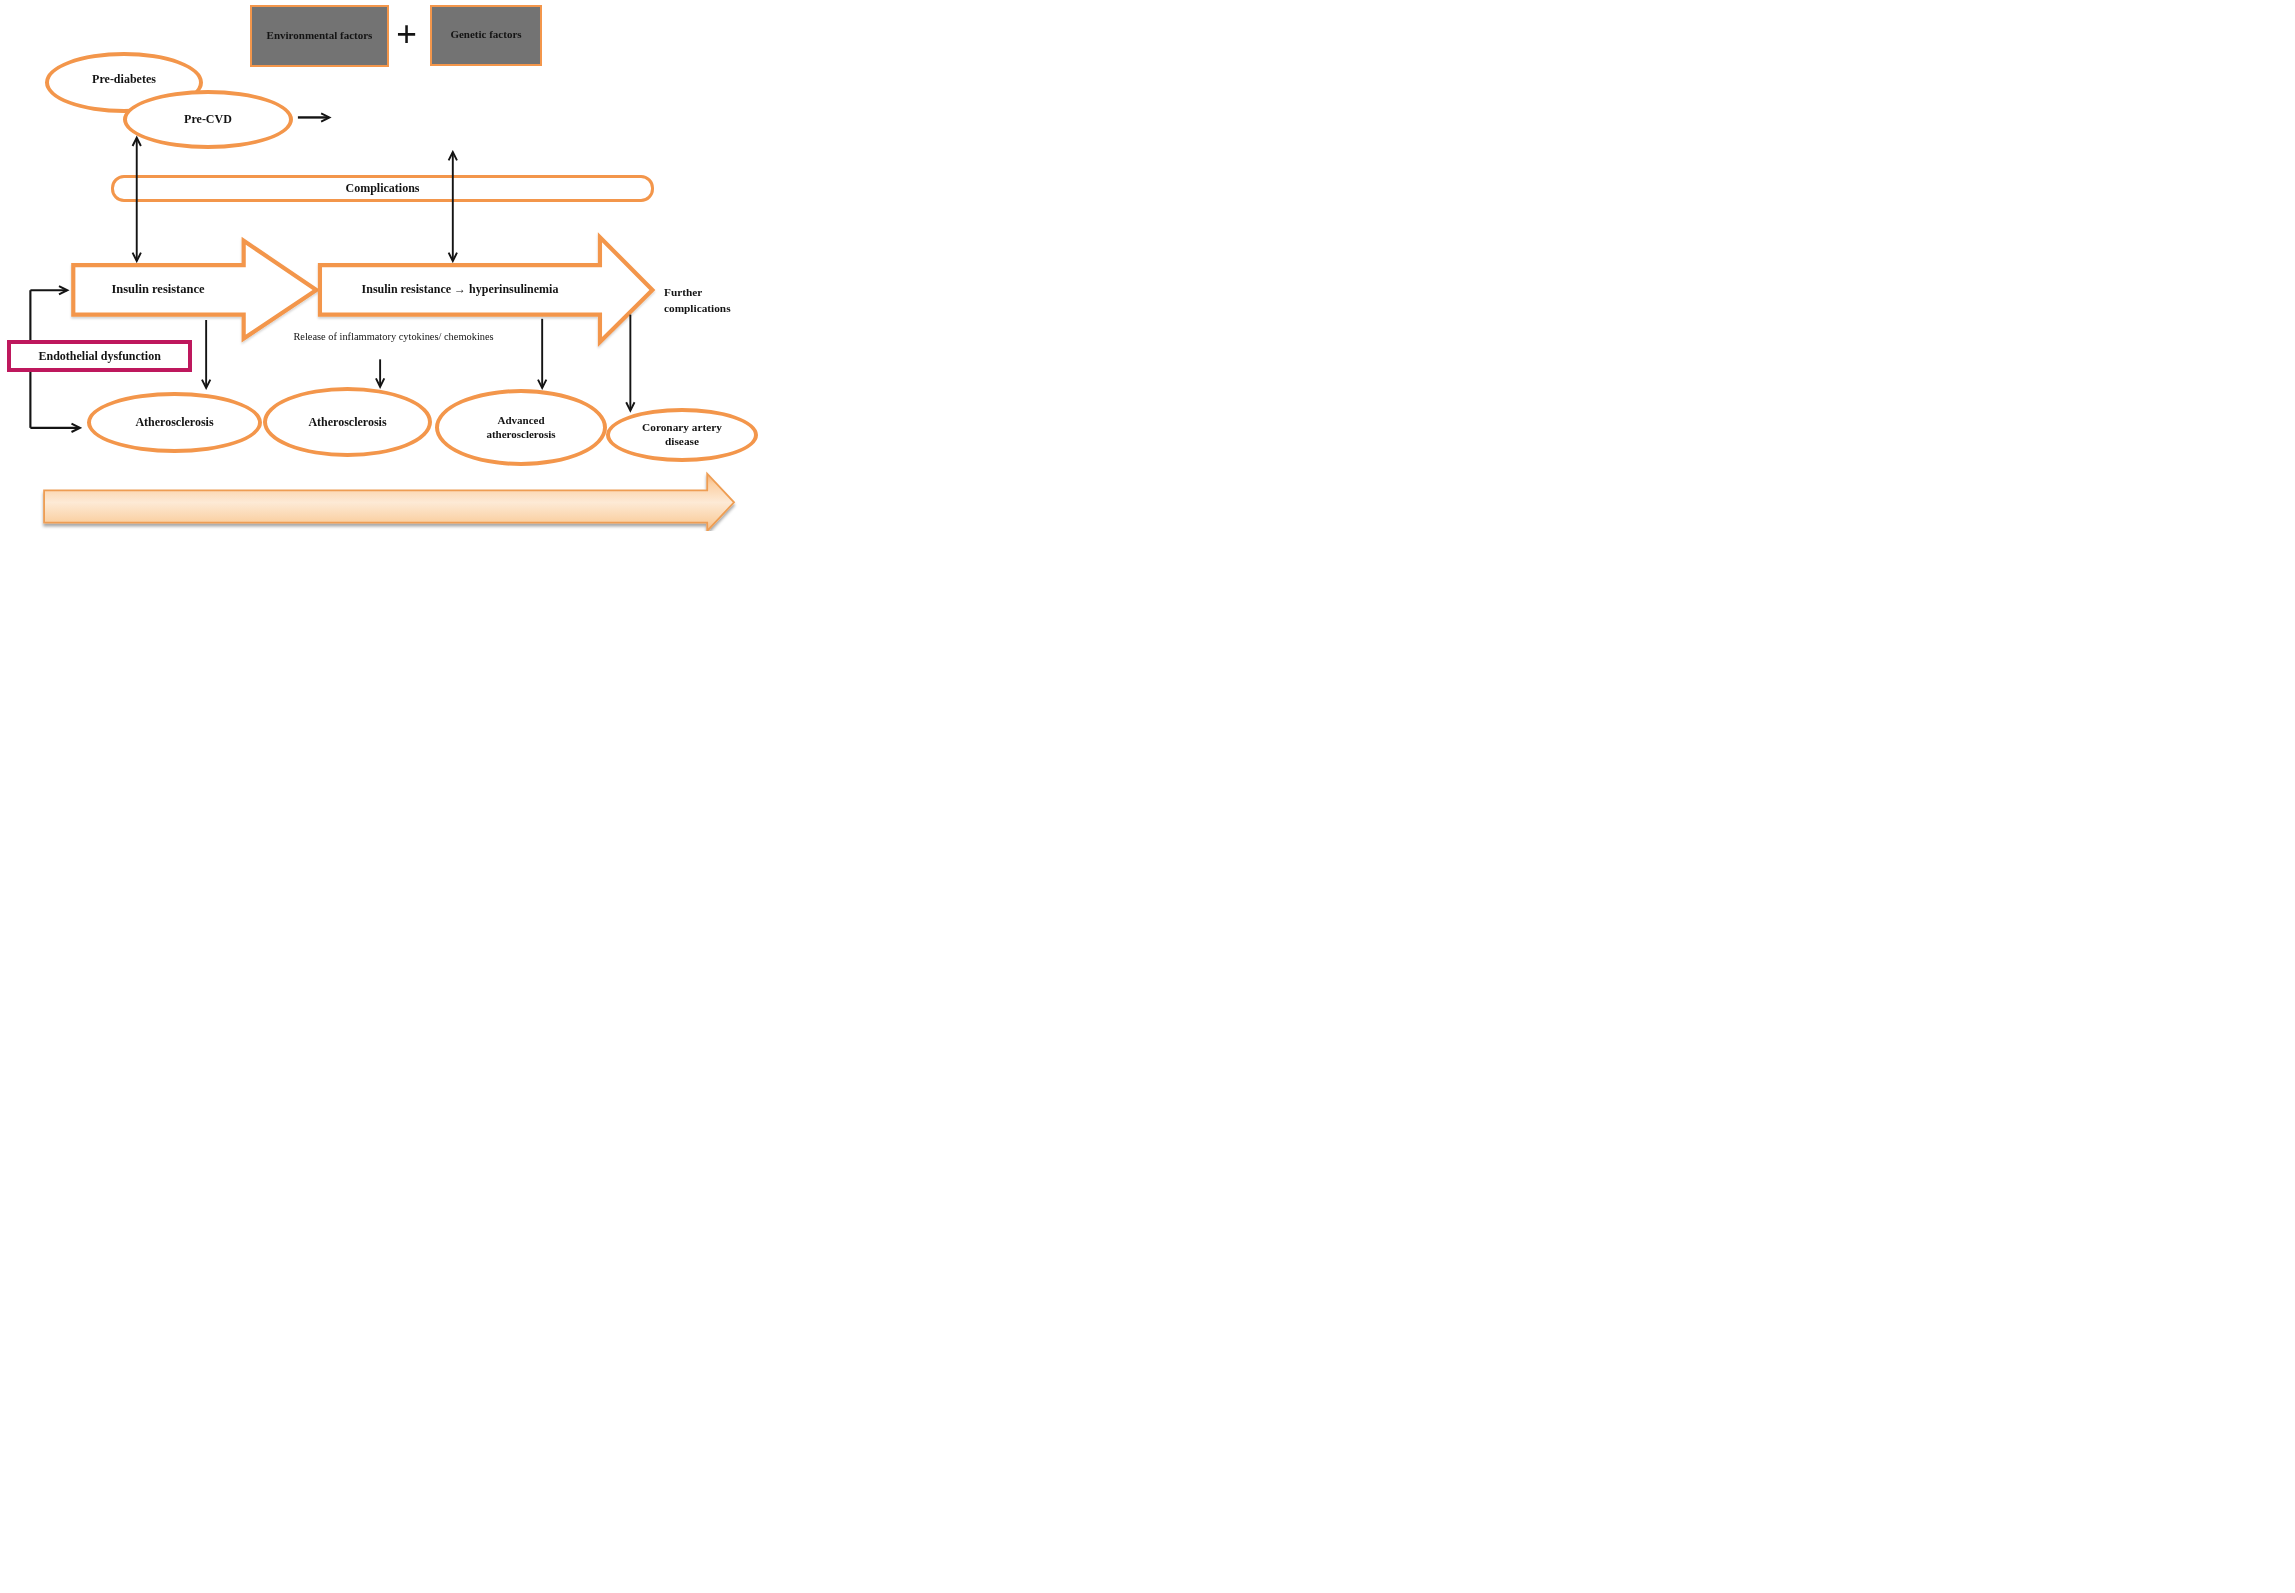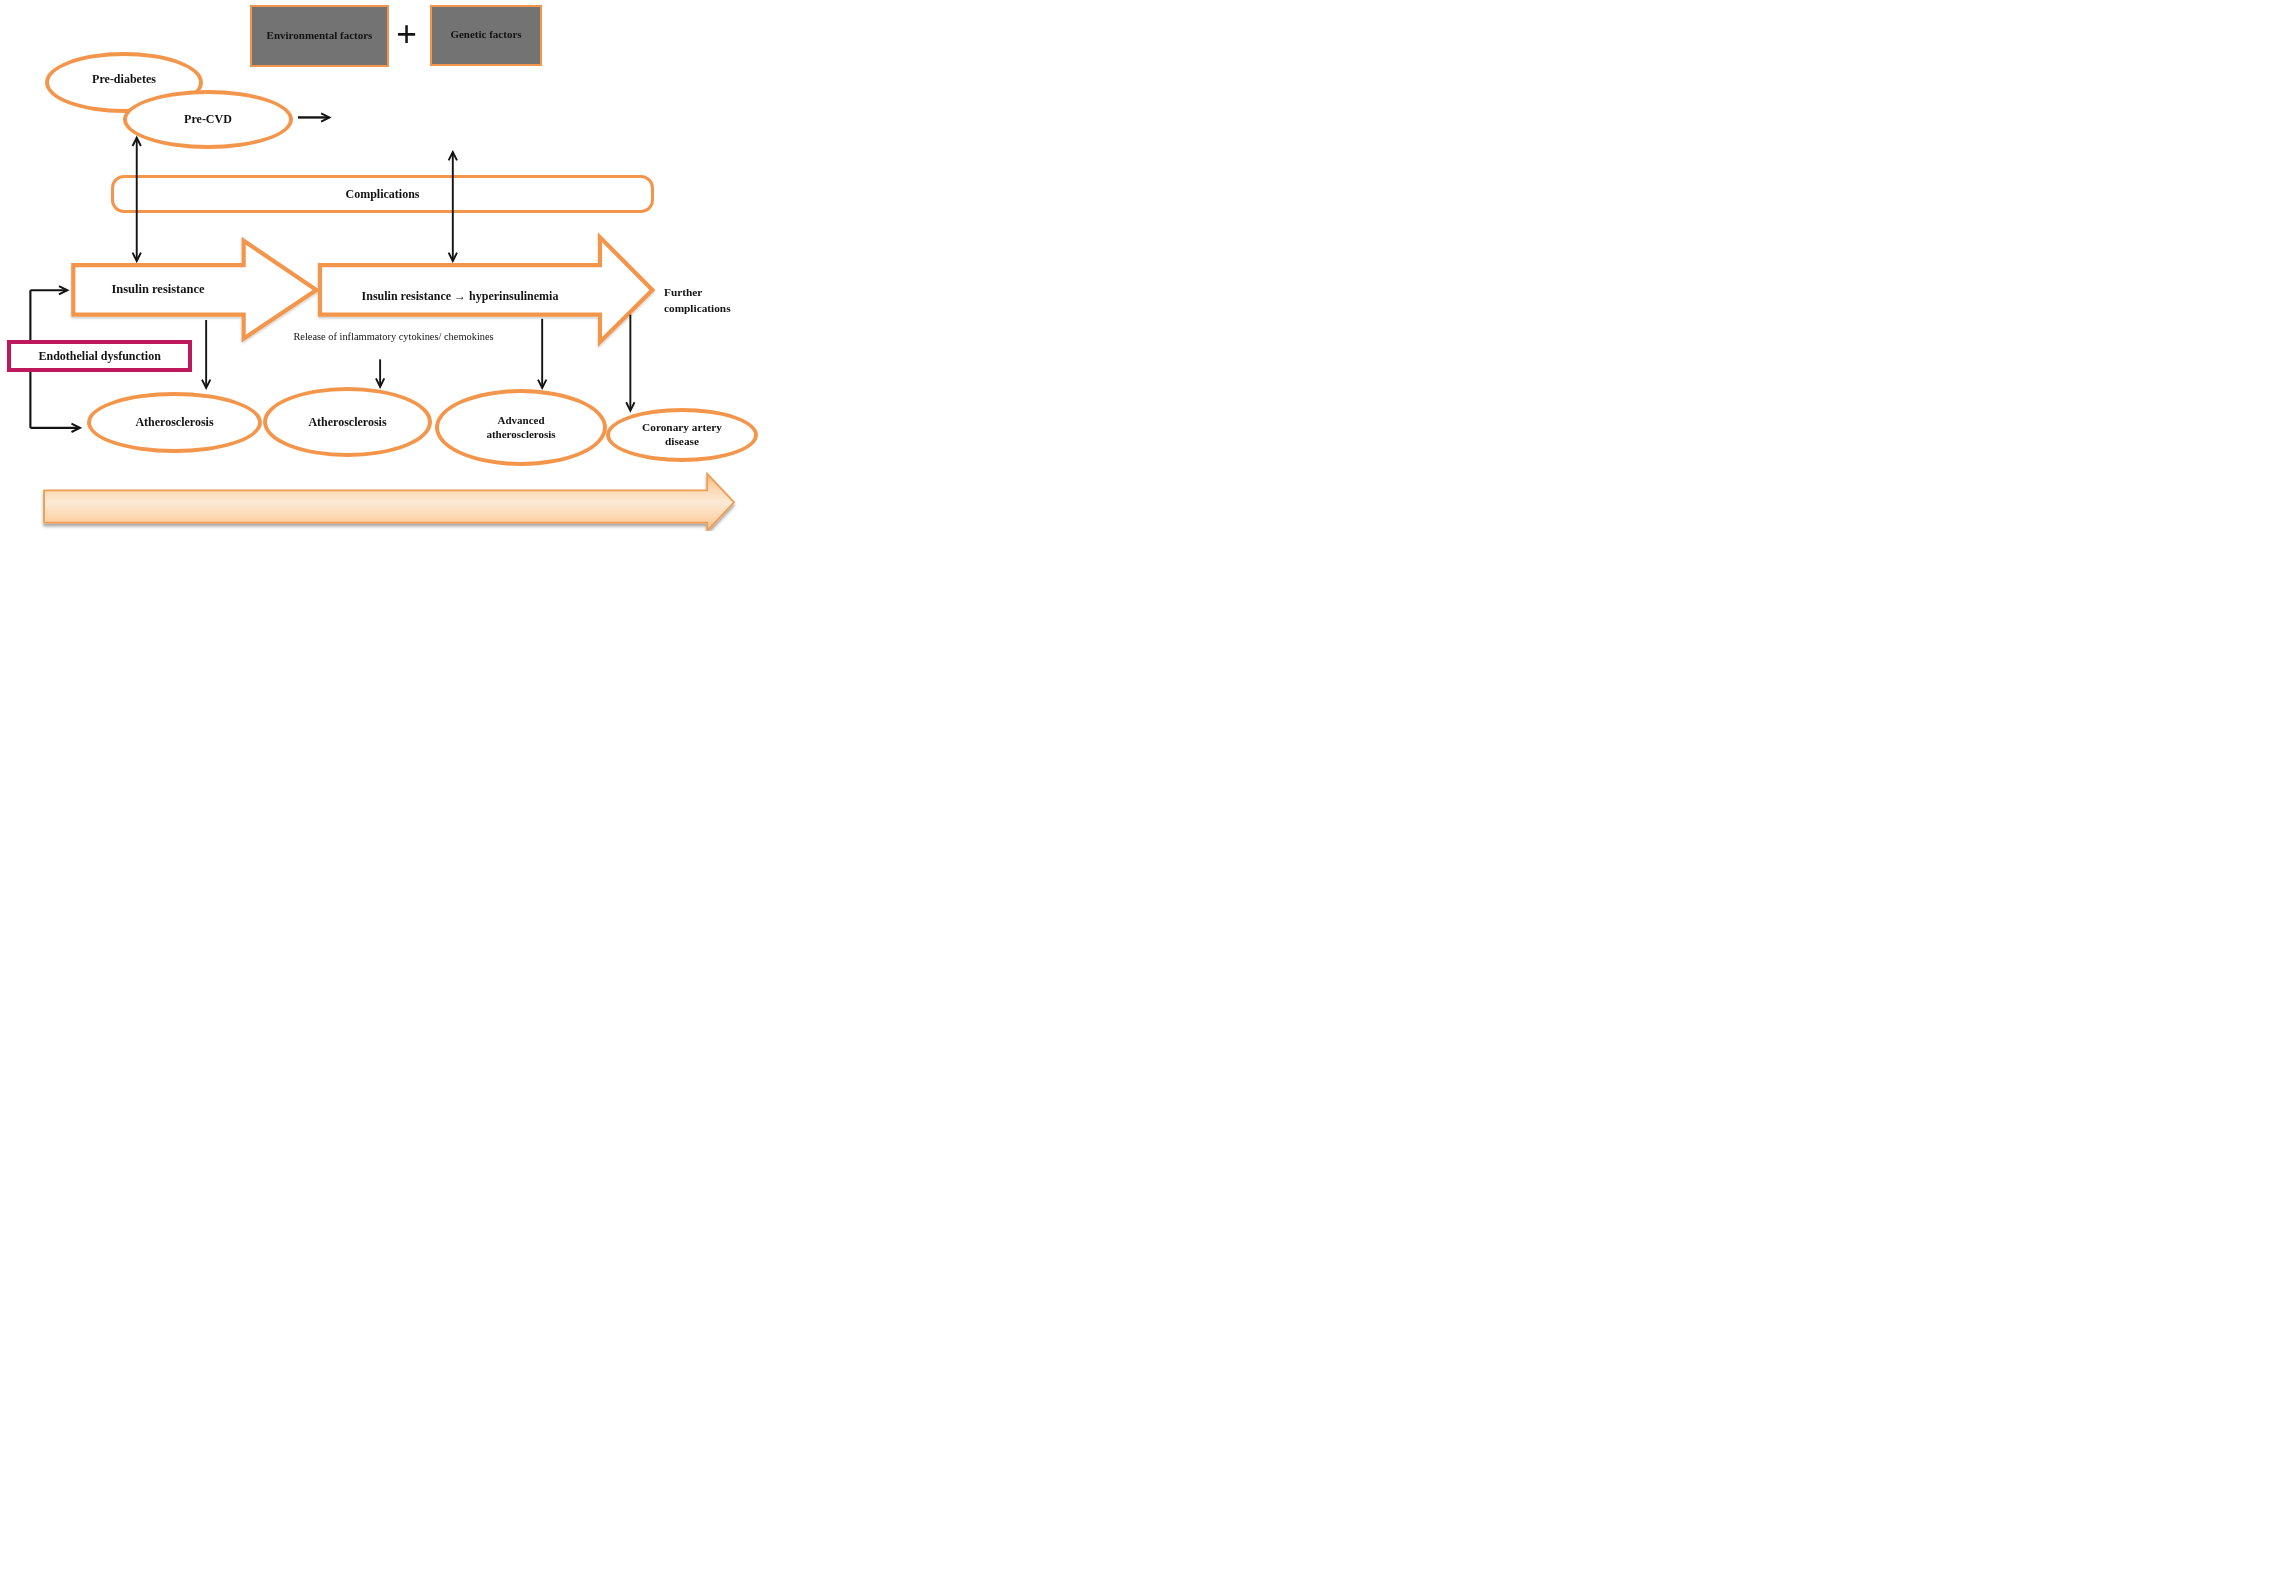--- a/index.html
+++ b/index.html
@@ -74,21 +74,21 @@
       <span>Genetic factors</span>
     </div>
 
     <div class="abs ellipse" style="left:45px;top:52px;width:158px;height:61px;align-items:center;">
       <span style="position:relative;top:-3.6px;">Pre-diabetes</span>
     </div>
     <div class="abs ellipse" style="left:123px;top:90px;width:170px;height:59px;">
       <span>Pre-CVD</span>
     </div>
 
-    <div class="abs round-rect" style="left:111px;top:175px;width:543px;height:38px;">
+    <div class="abs round-rect" style="left:111px;top:175px;width:543px;height:27px;">
       <span>Complications</span>
     </div>
 
     <div class="abs rect-plain" style="left:7.2px;top:340px;width:185px;height:32px;">
       <span>Endothelial dysfunction</span>
     </div>
 
     <div class="abs ellipse hollow" style="left:87px;top:392px;width:175px;height:61px;">
       <span>Atherosclerosis</span>
     </div>
@@ -137,19 +137,19 @@
     <line x1="760" y1="256" x2="760" y2="437" stroke="#141414" stroke-width="3.2" marker-start="url(#mk-black)" marker-end="url(#mk-black)"></line>
     <line x1="500" y1="197" x2="552" y2="197" stroke="#141414" stroke-width="4" marker-end="url(#mk-black)"></line>
     <line x1="346" y1="537" x2="346" y2="650" stroke="#141414" stroke-width="3.2" marker-end="url(#mk-black)"></line>
     <line x1="638" y1="603" x2="638" y2="648" stroke="#141414" stroke-width="3.2" marker-end="url(#mk-black)"></line>
     <line x1="910" y1="535" x2="910" y2="650" stroke="#141414" stroke-width="3.2" marker-end="url(#mk-black)"></line>
     <line x1="1058" y1="528" x2="1058" y2="688" stroke="#141414" stroke-width="3.2" marker-end="url(#mk-black)"></line>
   </svg>
 
   <div id="labels">
     <div class="abs arrow-label" style="left:73px;top:265px;width:170px;height:49px;font-size:12.5px;">Insulin resistance</div>
-    <div class="abs arrow-label" style="left:320px;top:272px;width:280px;height:49px;font-size:12px;">Insulin resistance → hyperinsulinemia</div>
+    <div class="abs arrow-label" style="left:320px;top:265px;width:280px;height:49px;font-size:12px;">Insulin resistance → hyperinsulinemia</div>
     <div class="abs note-bi" style="left:664px;top:285px;width:92px;">Further complications</div>
     <div class="abs note" style="left:255px;top:331px;width:277px;">Release of inflammatory cytokines/ chemokines</div>
   </div>
 
 </div>
 
 
 </body></html>

